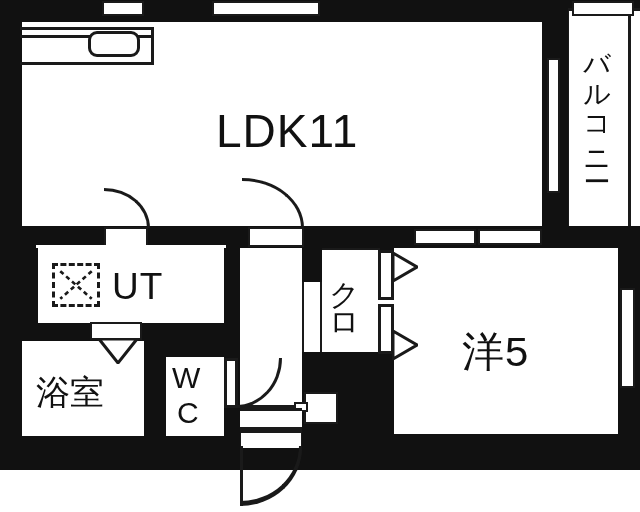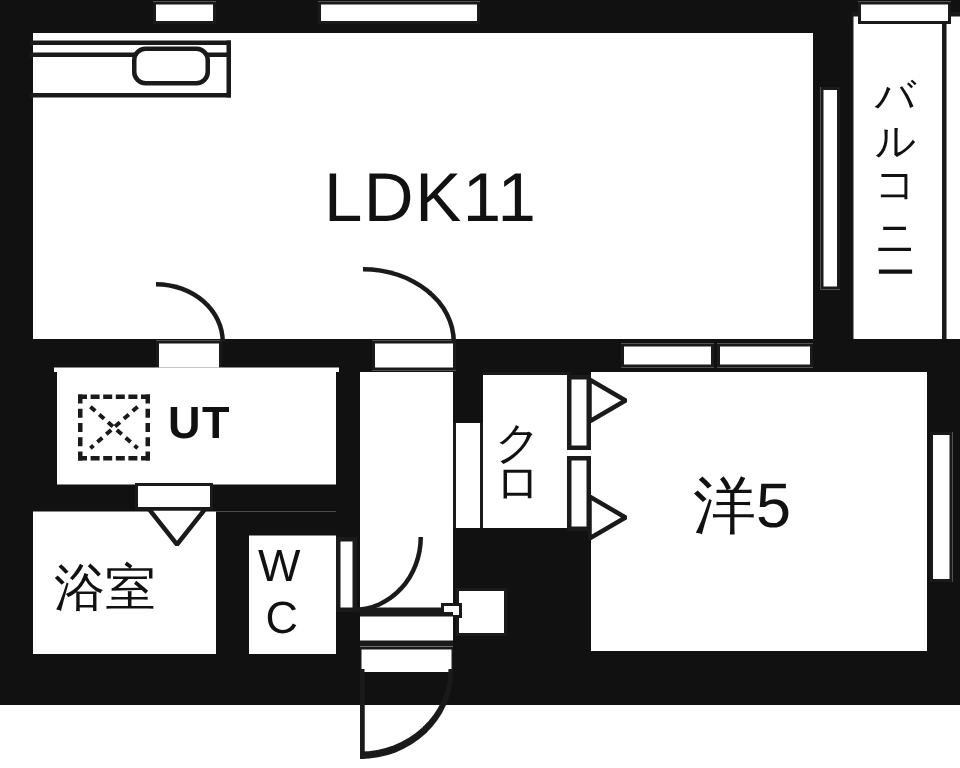--- a/index.html
+++ b/index.html
@@ -45,21 +45,21 @@
   
   .label {
     position: absolute;
     color: #111111;
     line-height: 1;
     white-space: nowrap;
     user-select: none;
   }
   .label-ldk  { font-size: 46px; letter-spacing: 1px; font-weight: 400; }
   .label-yo   { font-size: 42px; letter-spacing: 0px; font-weight: 400; }
-  .label-ut   { font-size: 30px; letter-spacing: 1px; font-weight: 700; }
+  .label-ut   { font-size: 37px; letter-spacing: 1px; font-weight: 400; }
   .label-yoku { font-size: 34px; letter-spacing: 0px; font-weight: 400; }
   .label-kuro { font-size: 30px; }
   .label-wc-w { font-size: 30px; }
   .label-wc-c { font-size: 30px; }
   .label-balcony {
     font-size: 27px;
     writing-mode: vertical-rl;
     text-orientation: upright;
     letter-spacing: 3px;
   }
@@ -196,21 +196,21 @@
       <polygon points="1,1 25,15 1,29" fill="#ffffff" stroke="#1a1a1a" stroke-width="3"></polygon>
     </svg>
   </div>
   <div class="fold" style="left:392px;top:330px;">
     <svg width="26" height="30" viewBox="0 0 26 30">
       <polygon points="1,1 25,15 1,29" fill="#ffffff" stroke="#1a1a1a" stroke-width="3"></polygon>
     </svg>
   </div>
 
   <div class="room" style="left:394px;top:248px;width:224px;height:188px;"></div>
-  <div class="label label-yo" style="left:462px;top:316px;">洋5</div>
+  <div class="label label-yo" style="left:462px;top:334px;font-family:Liberation Mono, monospace;">洋5</div>
 
   <div class="window" style="left:620px;top:288px;width:15px;height:100px;"></div>
 
   <div class="wall" style="left:226px;top:248px;width:14px;height:200px;"></div>
 
   <div class="wall" style="left:302px;top:354px;width:20px;height:94px;"></div>
   <div class="wall" style="left:302px;top:248px;width:20px;height:34px;"></div>
 
   <div class="wall" style="left:302px;top:352px;width:92px;height:96px;"></div>
 

